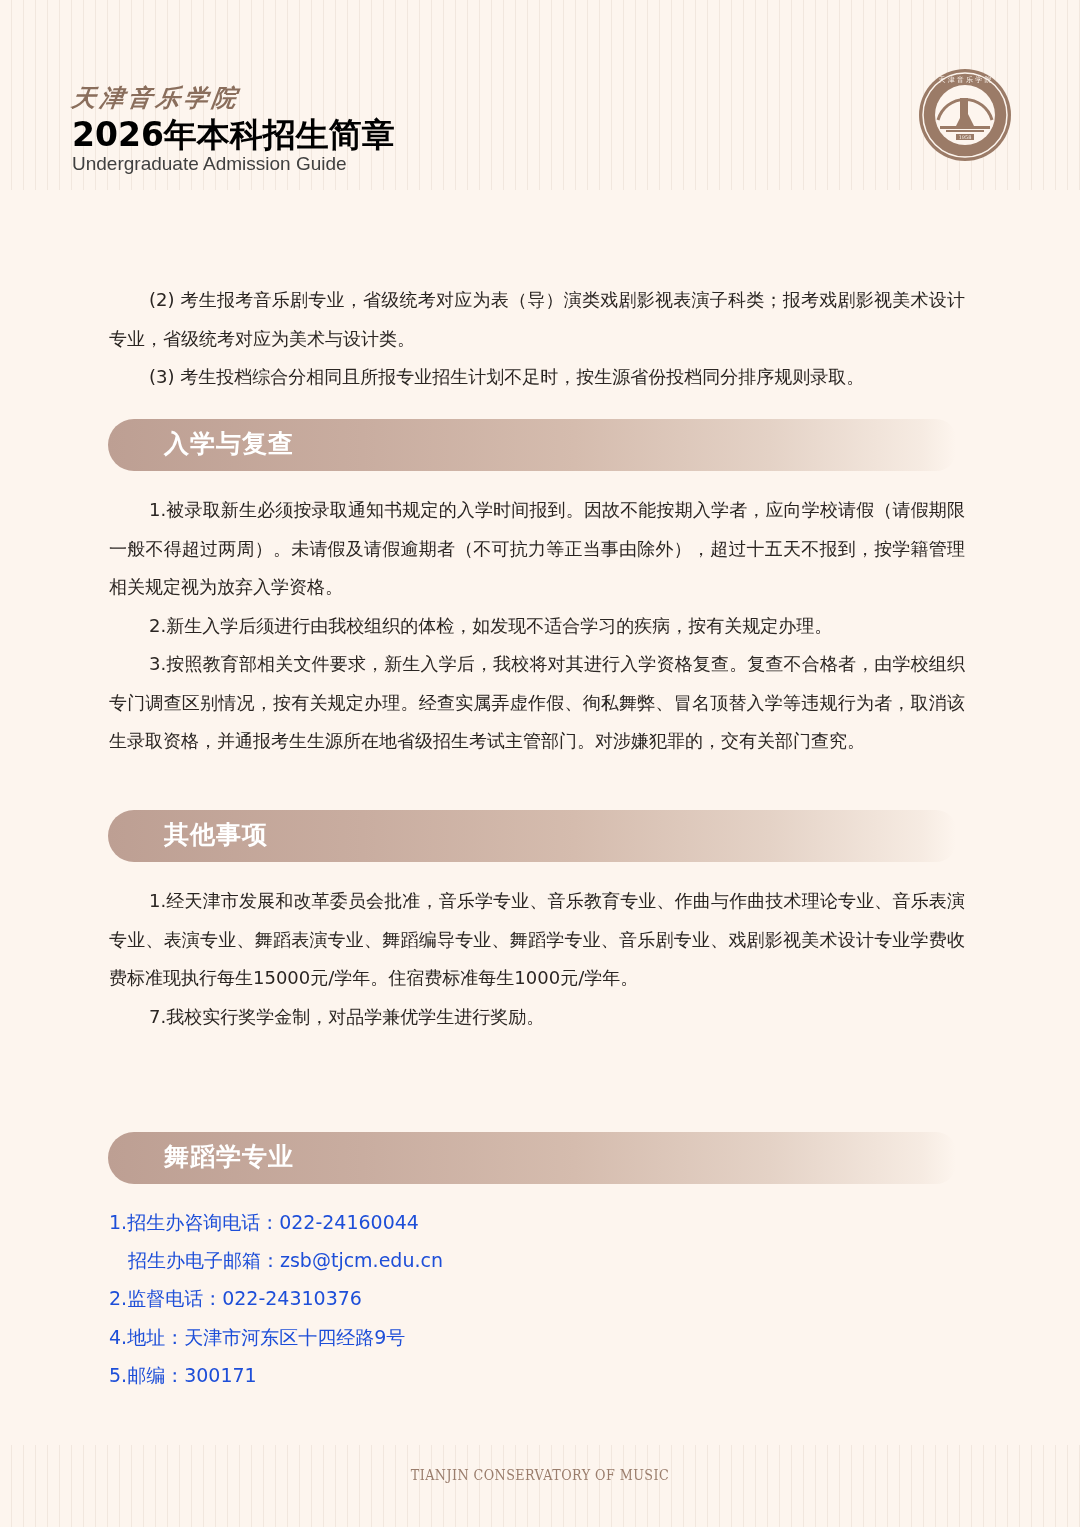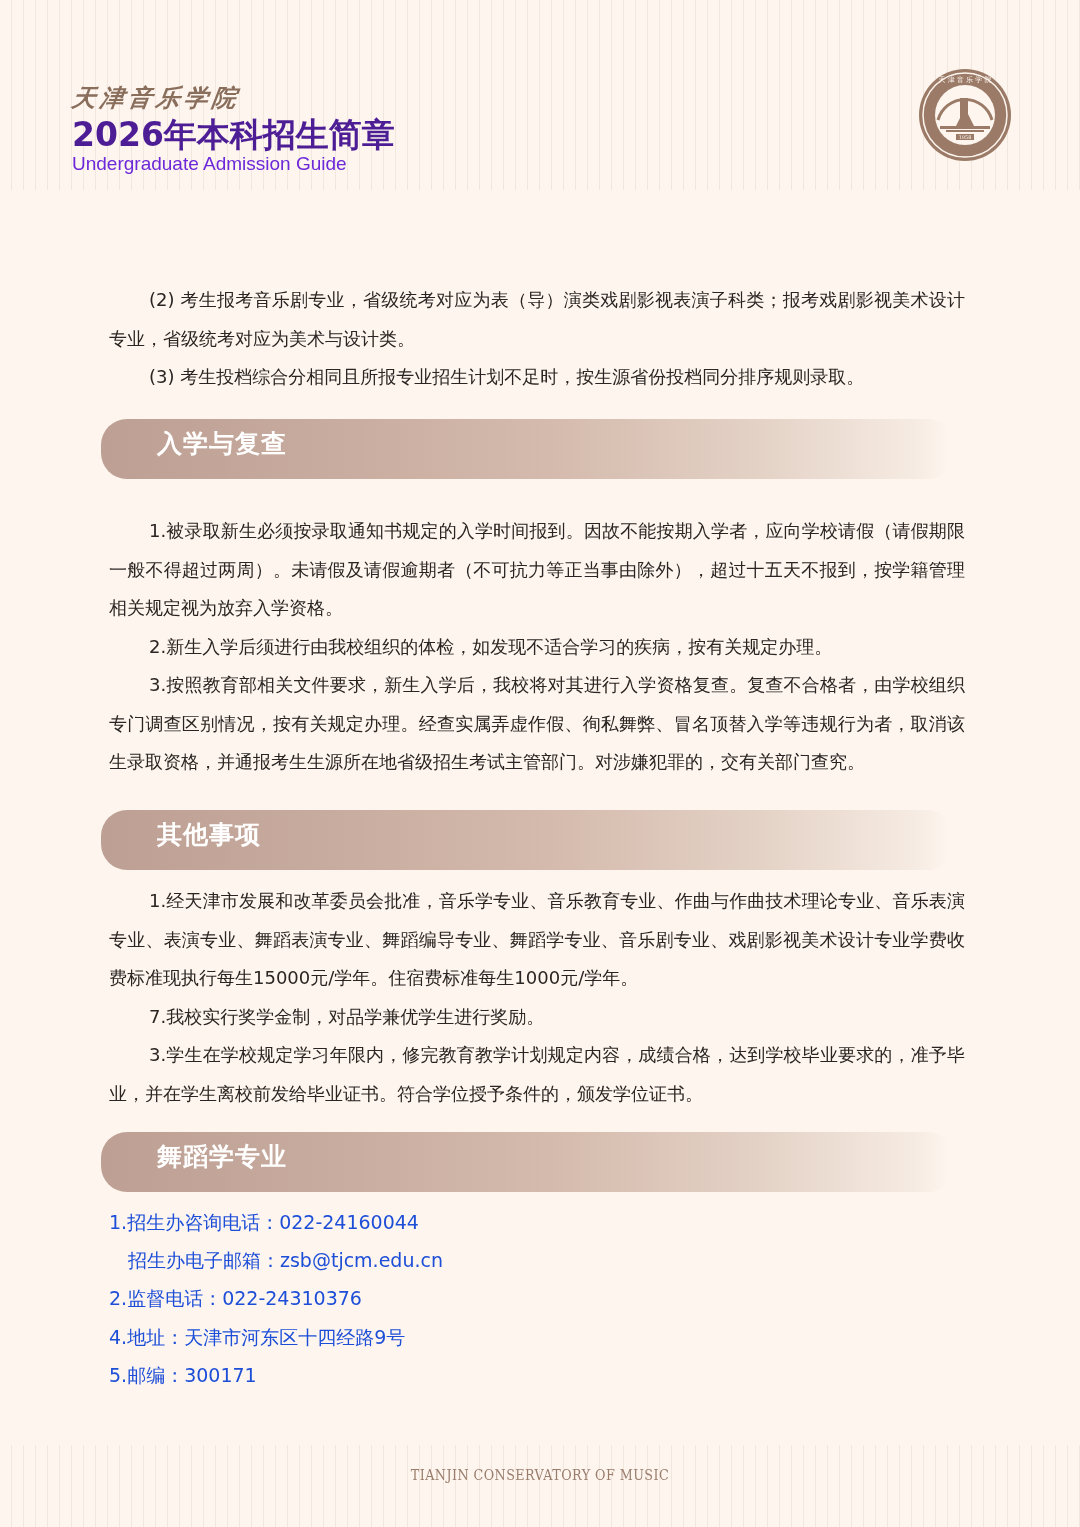--- a/index.html
+++ b/index.html
@@ -18,37 +18,37 @@
   .stripes.top { top: 0; height: 190px; }
   .stripes.bottom { top: 1445px; height: 82px; }
   .header { position: absolute; left: 72px; top: 84px; }
   .calligraphy {
     font-family: "DejaVu Serif", serif;
     font-size: 24px; font-weight: bold; font-style: italic;
     color: #8a6e5c; letter-spacing: 4px; line-height: 28px;
     transform: skewX(-8deg);
   }
   .main-title {
-    font-size: 33px; font-weight: bold; color: #4c1d95; line-height: 40px; margin-top: 3px;
+    font-size: 33px; font-weight: bold; color: #000000; line-height: 40px; margin-top: 3px;
     letter-spacing: 0px;
   }
   .sub-title {
     font-family: "Liberation Sans", sans-serif;
-    font-size: 19px; color: #6d28d9; line-height: 22px; margin-top: -2px;
+    font-size: 19px; color: #404040; line-height: 22px; margin-top: -2px;
   }
   .logo { position: absolute; left: 918px; top: 68px; width: 94px; height: 94px; }
 
   .content { position: absolute; left: 109px; top: 281px; width: 856px; }
   p.para {
     font-size: 18px; line-height: 38.5px; color: #2a2522; text-align: justify;
   }
   p.indent { text-indent: 40px; }
 
   .section-bar {
-    position: absolute; left: 101px; width: 848px; height: 60px;
+    position: absolute; left: 108px; width: 848px; height: 52px;
     border-radius: 26px 20px 20px 26px;
     background: linear-gradient(90deg, #bd9f93 0%, #c9ada0 30%, #d5bcae 55%, #e4d2c6 78%, #f6ebe2 96%, rgba(253,245,238,0) 100%);
   }
   .section-bar .label {
     position: absolute; left: 56px; top: 8px;
     font-size: 25px; font-weight: bold; color: #ffffff; letter-spacing: 1px; line-height: 34px;
   }
 
   .contact { position: absolute; left: 109px; top: 1203px; }
   .contact .row { font-size: 19px; line-height: 38.2px; color: #1d4ed8; }
@@ -89,33 +89,32 @@
 </div>
 
 <div class="content">
   <p class="para indent">(2) 考生报考音乐剧专业，省级统考对应为表（导）演类戏剧影视表演子科类；报考戏剧影视美术设计专业，省级统考对应为美术与设计类。</p>
   <p class="para indent">(3) 考生投档综合分相同且所报专业招生计划不足时，按生源省份投档同分排序规则录取。</p>
 </div>
 
 <div class="section-bar" style="top:419px;">
   <span class="label">入学与复查</span>
 </div>
-<div class="content" style="top:512px;">
+<div class="content" style="top:491px;">
   <p class="para indent">1.被录取新生必须按录取通知书规定的入学时间报到。因故不能按期入学者，应向学校请假（请假期限一般不得超过两周）。未请假及请假逾期者（不可抗力等正当事由除外），超过十五天不报到，按学籍管理相关规定视为放弃入学资格。</p>
   <p class="para indent">2.新生入学后须进行由我校组织的体检，如发现不适合学习的疾病，按有关规定办理。</p>
   <p class="para indent">3.按照教育部相关文件要求，新生入学后，我校将对其进行入学资格复查。复查不合格者，由学校组织专门调查区别情况，按有关规定办理。经查实属弄虚作假、徇私舞弊、冒名顶替入学等违规行为者，取消该生录取资格，并通报考生生源所在地省级招生考试主管部门。对涉嫌犯罪的，交有关部门查究。</p>
 </div>
 
 <div class="section-bar" style="top:810px;text-align:center;">
   <span class="label">其他事项</span>
 </div>
 <div class="content" style="top:882px;">
   <p class="para indent">1.经天津市发展和改革委员会批准，音乐学专业、音乐教育专业、作曲与作曲技术理论专业、音乐表演专业、表演专业、舞蹈表演专业、舞蹈编导专业、舞蹈学专业、音乐剧专业、戏剧影视美术设计专业学费收费标准现执行每生15000元/学年。住宿费标准每生1000元/学年。</p>
   <p class="para indent">7.我校实行奖学金制，对品学兼优学生进行奖励。</p>
-  <p class="para indent">3.学生在学校规定学习年限内，修完教育教学计划规定内容，成绩合格，达到学校毕业要求的，准予毕业，并在学生离校前发给毕业证书。符合学位授予条件的，颁发学位证书。</p>
 </div>
 
 <div class="section-bar" style="top:1132px;">
   <span class="label">舞蹈学专业</span>
 </div>
 <div class="contact">
   <div class="row">1.招生办咨询电话：022-24160044</div>
   <div class="row sub">招生办电子邮箱：zsb@tjcm.edu.cn</div>
   <div class="row">2.监督电话：022-24310376</div>
   <div class="row">4.地址：天津市河东区十四经路9号</div>

